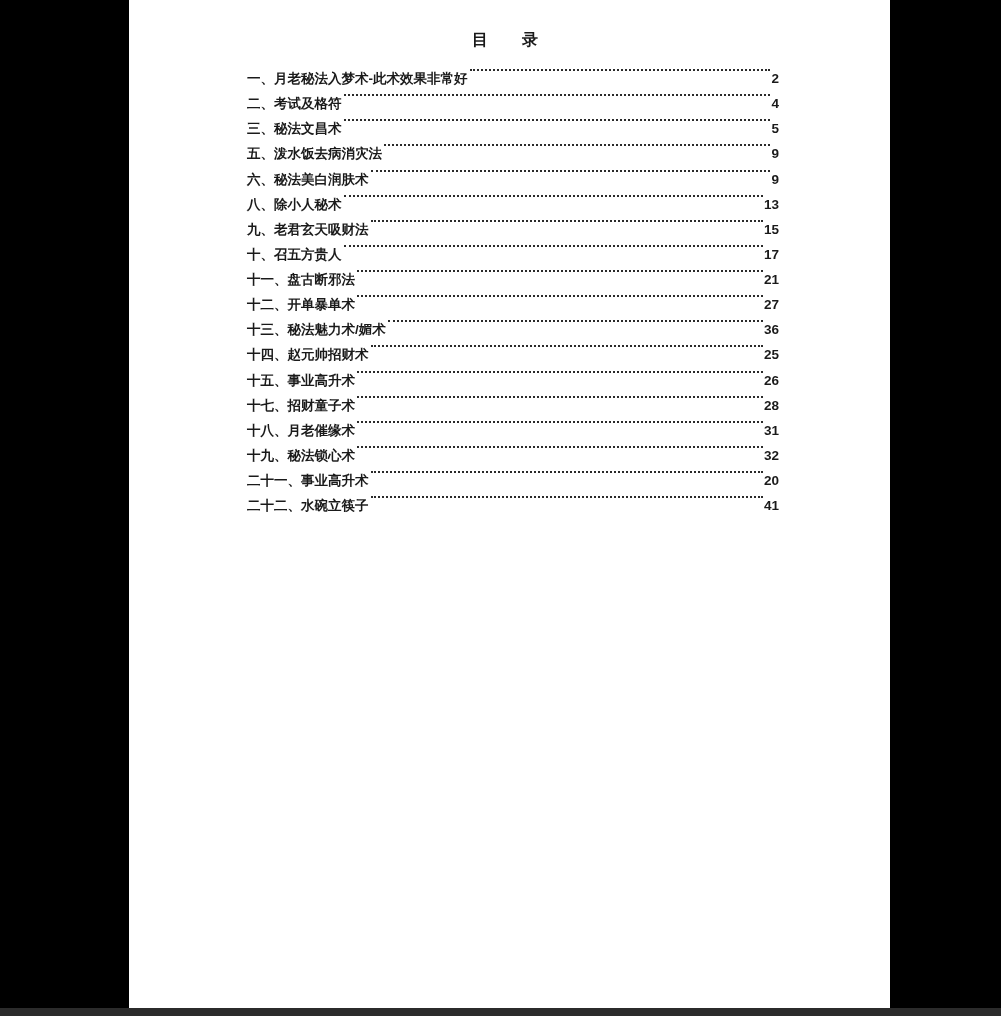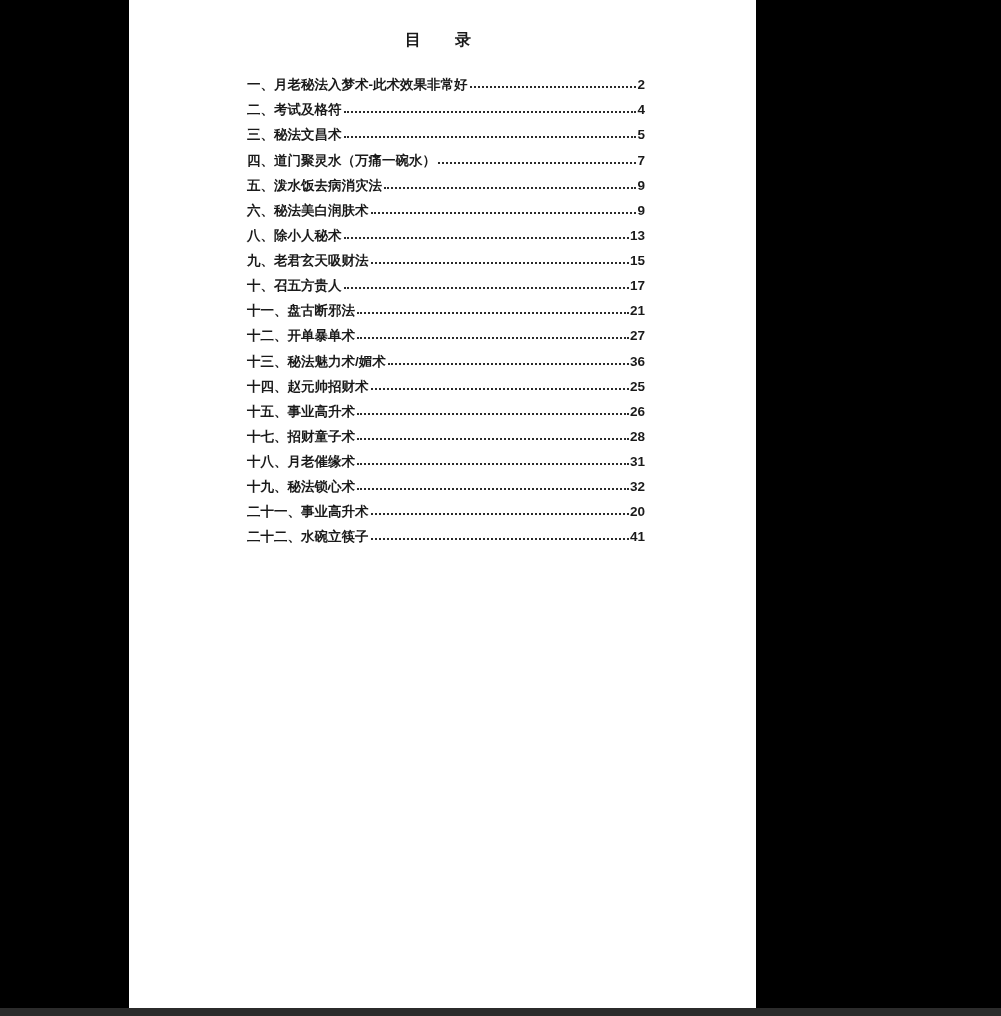--- a/index.html
+++ b/index.html
@@ -12,21 +12,21 @@
     position: relative;
     width: 1001px;
     height: 1016px;
     background: #000000;
     overflow: hidden;
   }
   .doc-page {
     position: absolute;
     left: 129px;
     top: 0;
-    width: 627px;
+    width: 761px;
     height: 1008px;
     background: #ffffff;
     box-sizing: border-box;
   }
   .bottom-strip {
     position: absolute;
     left: 0;
     bottom: 0;
     width: 1001px;
     height: 8px;
@@ -44,21 +44,21 @@
     letter-spacing: 9px;
   }
   .toc-list {
     position: absolute;
     top: 69px;
     left: 118px;
     right: 111px;
   }
   .toc-row {
     display: flex;
-    align-items: flex-end;
+    align-items: flex-start;
     height: 25.14px;
     cursor: pointer;
   }
   .toc-label {
     font-size: 13.5px;
     font-weight: bold;
     color: #1a1a1a;
     white-space: nowrap;
     line-height: 19px;
   }
@@ -97,25 +97,20 @@
     <span class="toc-leader"></span>
     <span class="toc-pagenum">4</span>
   </div>
 
   <div class="toc-row">
     <span class="toc-label">三、秘法文昌术</span>
     <span class="toc-leader"></span>
     <span class="toc-pagenum">5</span>
   </div>
 
-  <div class="toc-row">
-    <span class="toc-label">四、道门聚灵水（万痛一碗水）</span>
-    <span class="toc-leader"></span>
-    <span class="toc-pagenum">7</span>
-  </div>
 
   <div class="toc-row">
     <span class="toc-label">五、泼水饭去病消灾法</span>
     <span class="toc-leader"></span>
     <span class="toc-pagenum">9</span>
   </div>
 
   <div class="toc-row">
     <span class="toc-label">六、秘法美白润肤术</span>
     <span class="toc-leader"></span>

